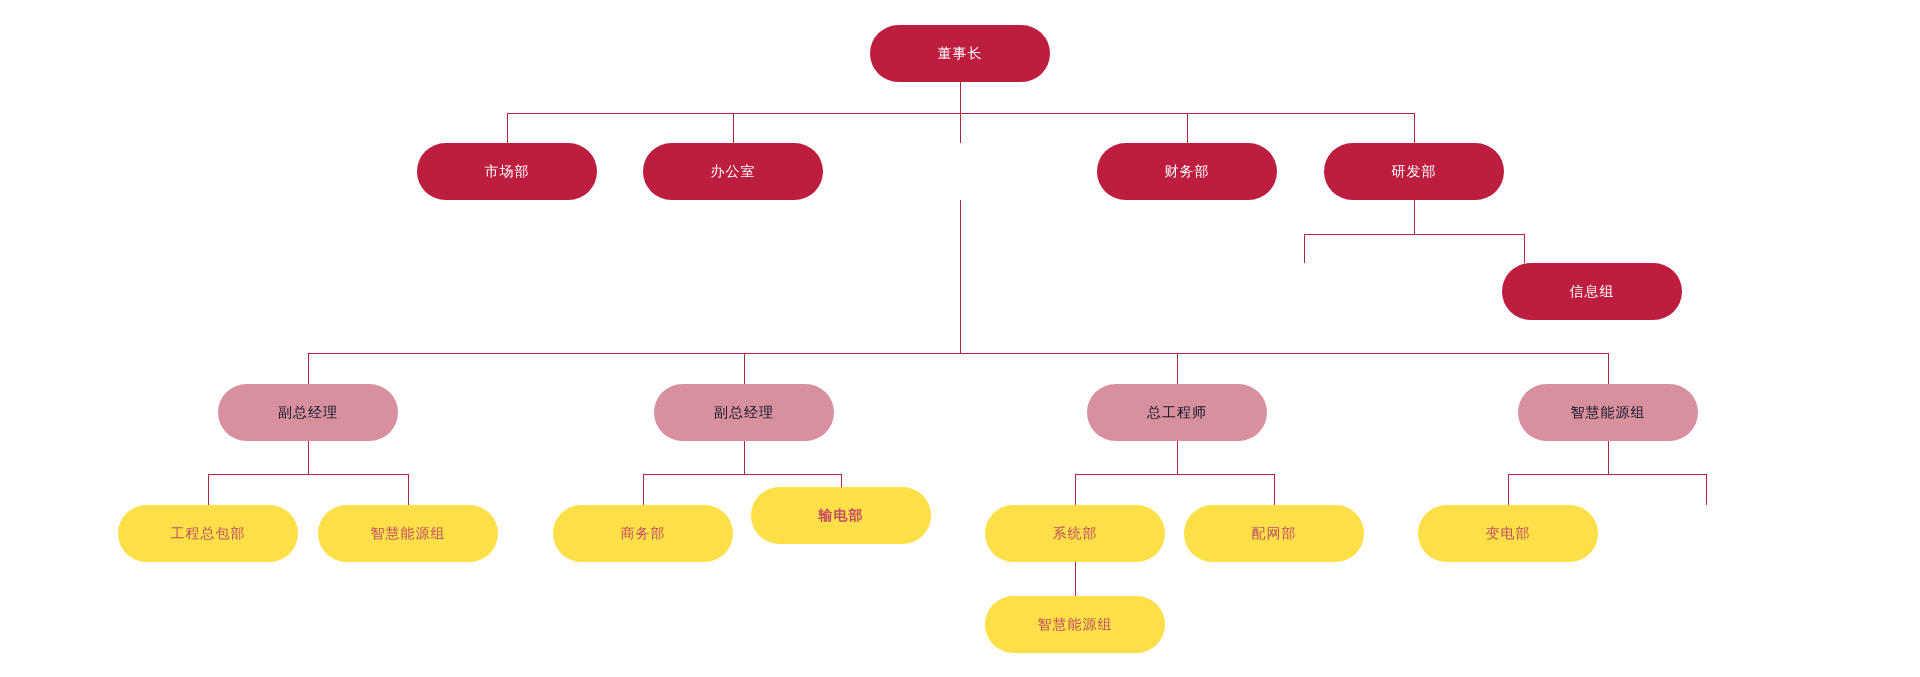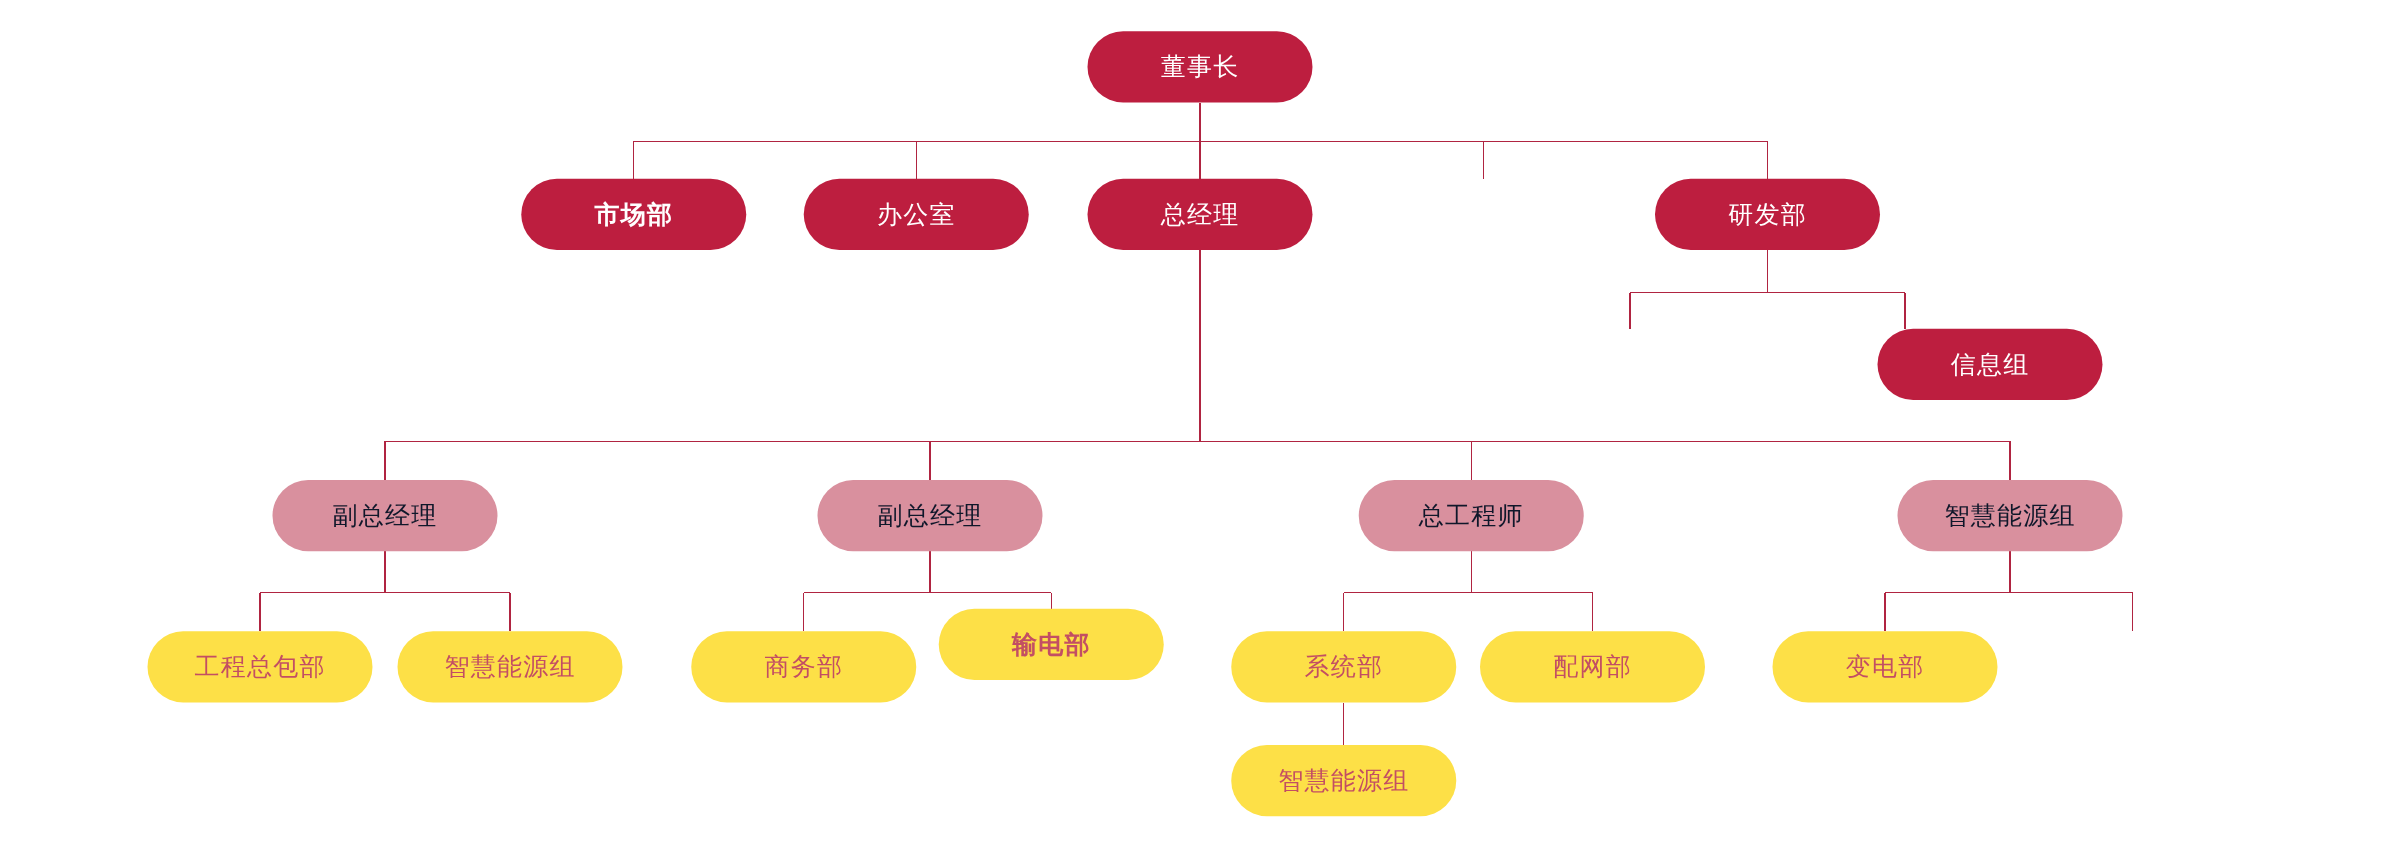--- a/index.html
+++ b/index.html
@@ -23,21 +23,21 @@
     z-index: 0;
   }
   .node {
     position: absolute;
     width: 180px;
     height: 57px;
     border-radius: 28.5px;
     display: flex;
     align-items: center;
     justify-content: center;
-    font-size: 20px;
+    font-size: 14px;
     letter-spacing: 1px;
     z-index: 1;
     box-sizing: border-box;
     cursor: default;
     white-space: nowrap;
   }
   .node.dark {
     background: #bd1e3f;
     color: #ffffff;
   }
@@ -95,23 +95,23 @@
     <line x1="1608" y1="441" x2="1608" y2="474"></line>
     <line x1="1508" y1="474" x2="1706" y2="474"></line>
     <line x1="1508" y1="474" x2="1508" y2="505"></line>
     <line x1="1706" y1="474" x2="1706" y2="505"></line>
 
     <line x1="1075" y1="562" x2="1075" y2="596"></line>
   </svg>
 
   <div class="node dark" style="left:870px;  top:25px;">董事长</div>
 
-  <div class="node dark" style="left:417px;  top:143px;font-weight:bold;">市场部</div>
+  <div class="node dark" style="left:417px;  top:143px;">市场部</div>
   <div class="node dark" style="left:643px;  top:143px;">办公室</div>
-  <div class="node dark" style="left:870px;  top:143px;">总经理</div>
+  <div class="node dark" style="left:1097px; top:143px;">财务部</div>
   <div class="node dark" style="left:1324px; top:143px;">研发部</div>
 
   <div class="node dark" style="left:1502px; top:263px;">信息组</div>
 
   <div class="node pink" style="left:218px;  top:384px;">副总经理</div>
   <div class="node pink" style="left:654px;  top:384px;">副总经理</div>
   <div class="node pink" style="left:1087px; top:384px;">总工程师</div>
   <div class="node pink" style="left:1518px; top:384px;">智慧能源组</div>
 
   <div class="node light" style="left:118px;  top:505px;">工程总包部</div>

